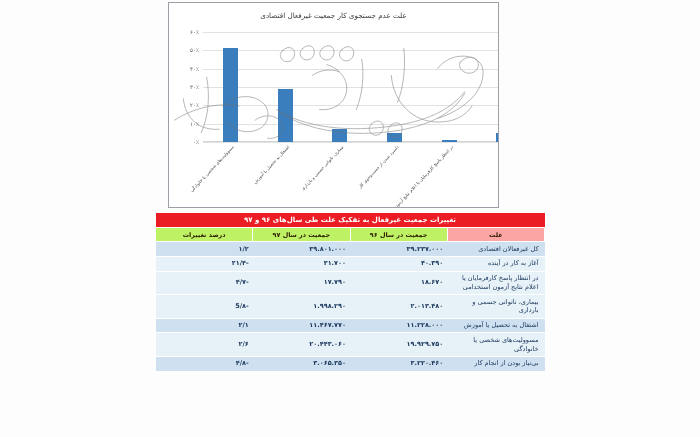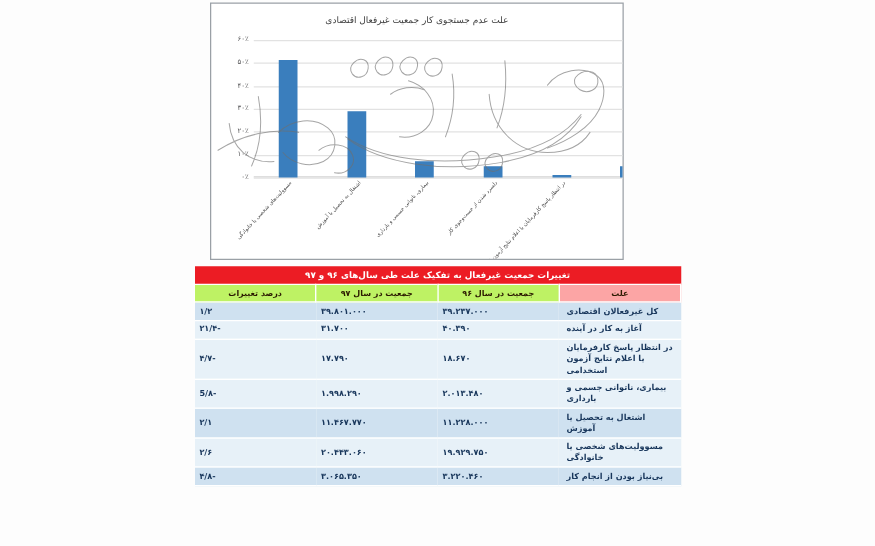--- a/index.html
+++ b/index.html
@@ -136,27 +136,27 @@
     font-size: 6.4px;
     padding: 2.5px 2px;
     text-align: center;
     border: 1px solid #ffffff;
   }
   thead.col-heads th.reason-head {
     background: #fca5a5;
   }
   tbody.body-rows td {
     padding: 2.5px 4px;
-    text-align: left;
+    text-align: right;
     border-bottom: 1px solid #ffffff;
     line-height: 1.35;
   }
   tbody.body-rows td.reason {
-    text-align: left;
-    font-weight: bold;
+    text-align: right;
+    font-weight: normal;
     padding-right: 6px;
     padding-left: 6px;
   }
   tbody.body-rows tr.odd td { background: #cfe1f0; }
   tbody.body-rows tr.even td { background: #e7f1f8; }
   .num { font-weight: bold; letter-spacing: 0.1px; }
 </style>
 </head>
 <body>
 

